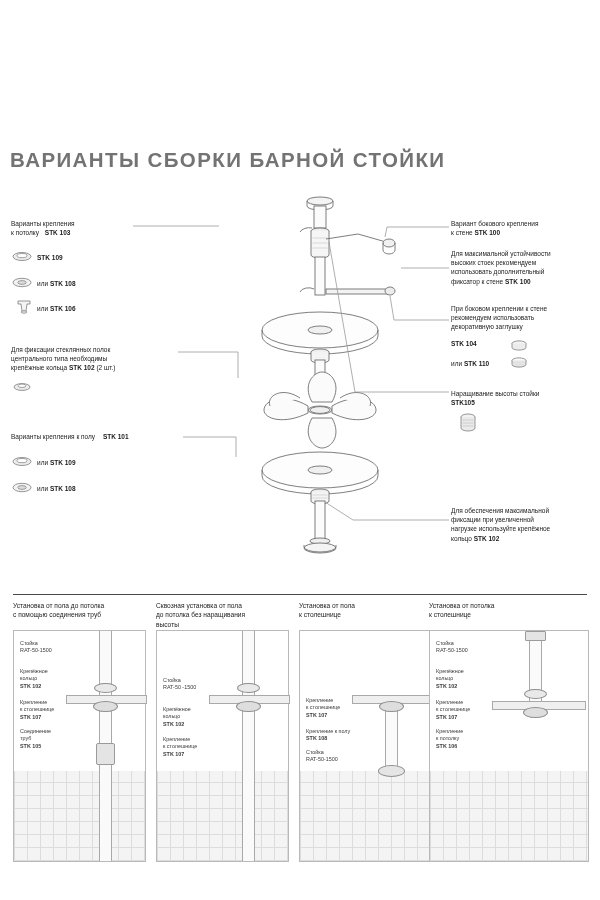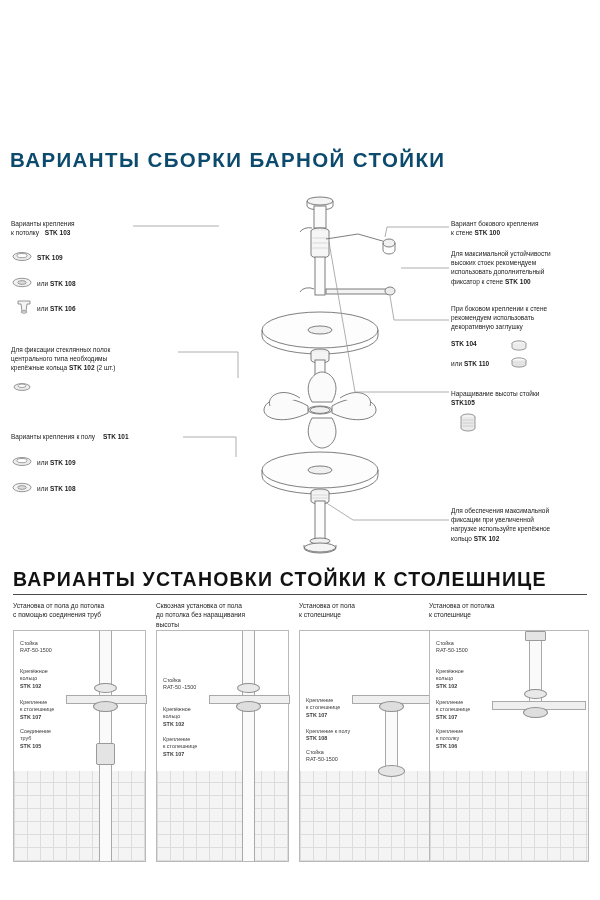--- a/index.html
+++ b/index.html
@@ -23,21 +23,21 @@
   }
 
   
   .sec1-title {
     position: absolute;
     left: 10px;
     top: 148px;
     font-size: 20.5px;
     font-weight: bold;
     letter-spacing: 1.4px;
-    color: #0c4a6e;
+    color: #737373;
     white-space: nowrap;
   }
   .sec1-warning {
     position: absolute;
     left: 11px;
     top: 177px;
     font-size: 7.2px;
     font-weight: bold;
     color: #1b1b1b;
     white-space: nowrap;
@@ -265,21 +265,20 @@
       </svg>
   </div>
 
   <div class="note" style="left:451px; top:506px; width:148px;">
     <span>Для обеспечения максимальной</span><br>
     <span>фиксации при увеличенной</span><br>
     <span>нагрузке используйте крепёжное</span><br>
     <span>кольцо </span><b>STK 102</b>
   </div>
 
-  <div class="sec2-title">ВАРИАНТЫ УСТАНОВКИ СТОЙКИ К СТОЛЕШНИЦЕ</div>
   <div class="sec2-rule"></div>
 
   <div class="col-cap" style="left:13px; top:601px; width:130px;">
     <span>Установка от пола до потолка</span><br>
     <span>с помощью соединения труб</span>
   </div>
   <div class="col-cap" style="left:156px; top:601px; width:132px;">
     <span>Сквозная установка от пола</span><br>
     <span>до потолка без наращивания</span><br>
     <span>высоты</span>

